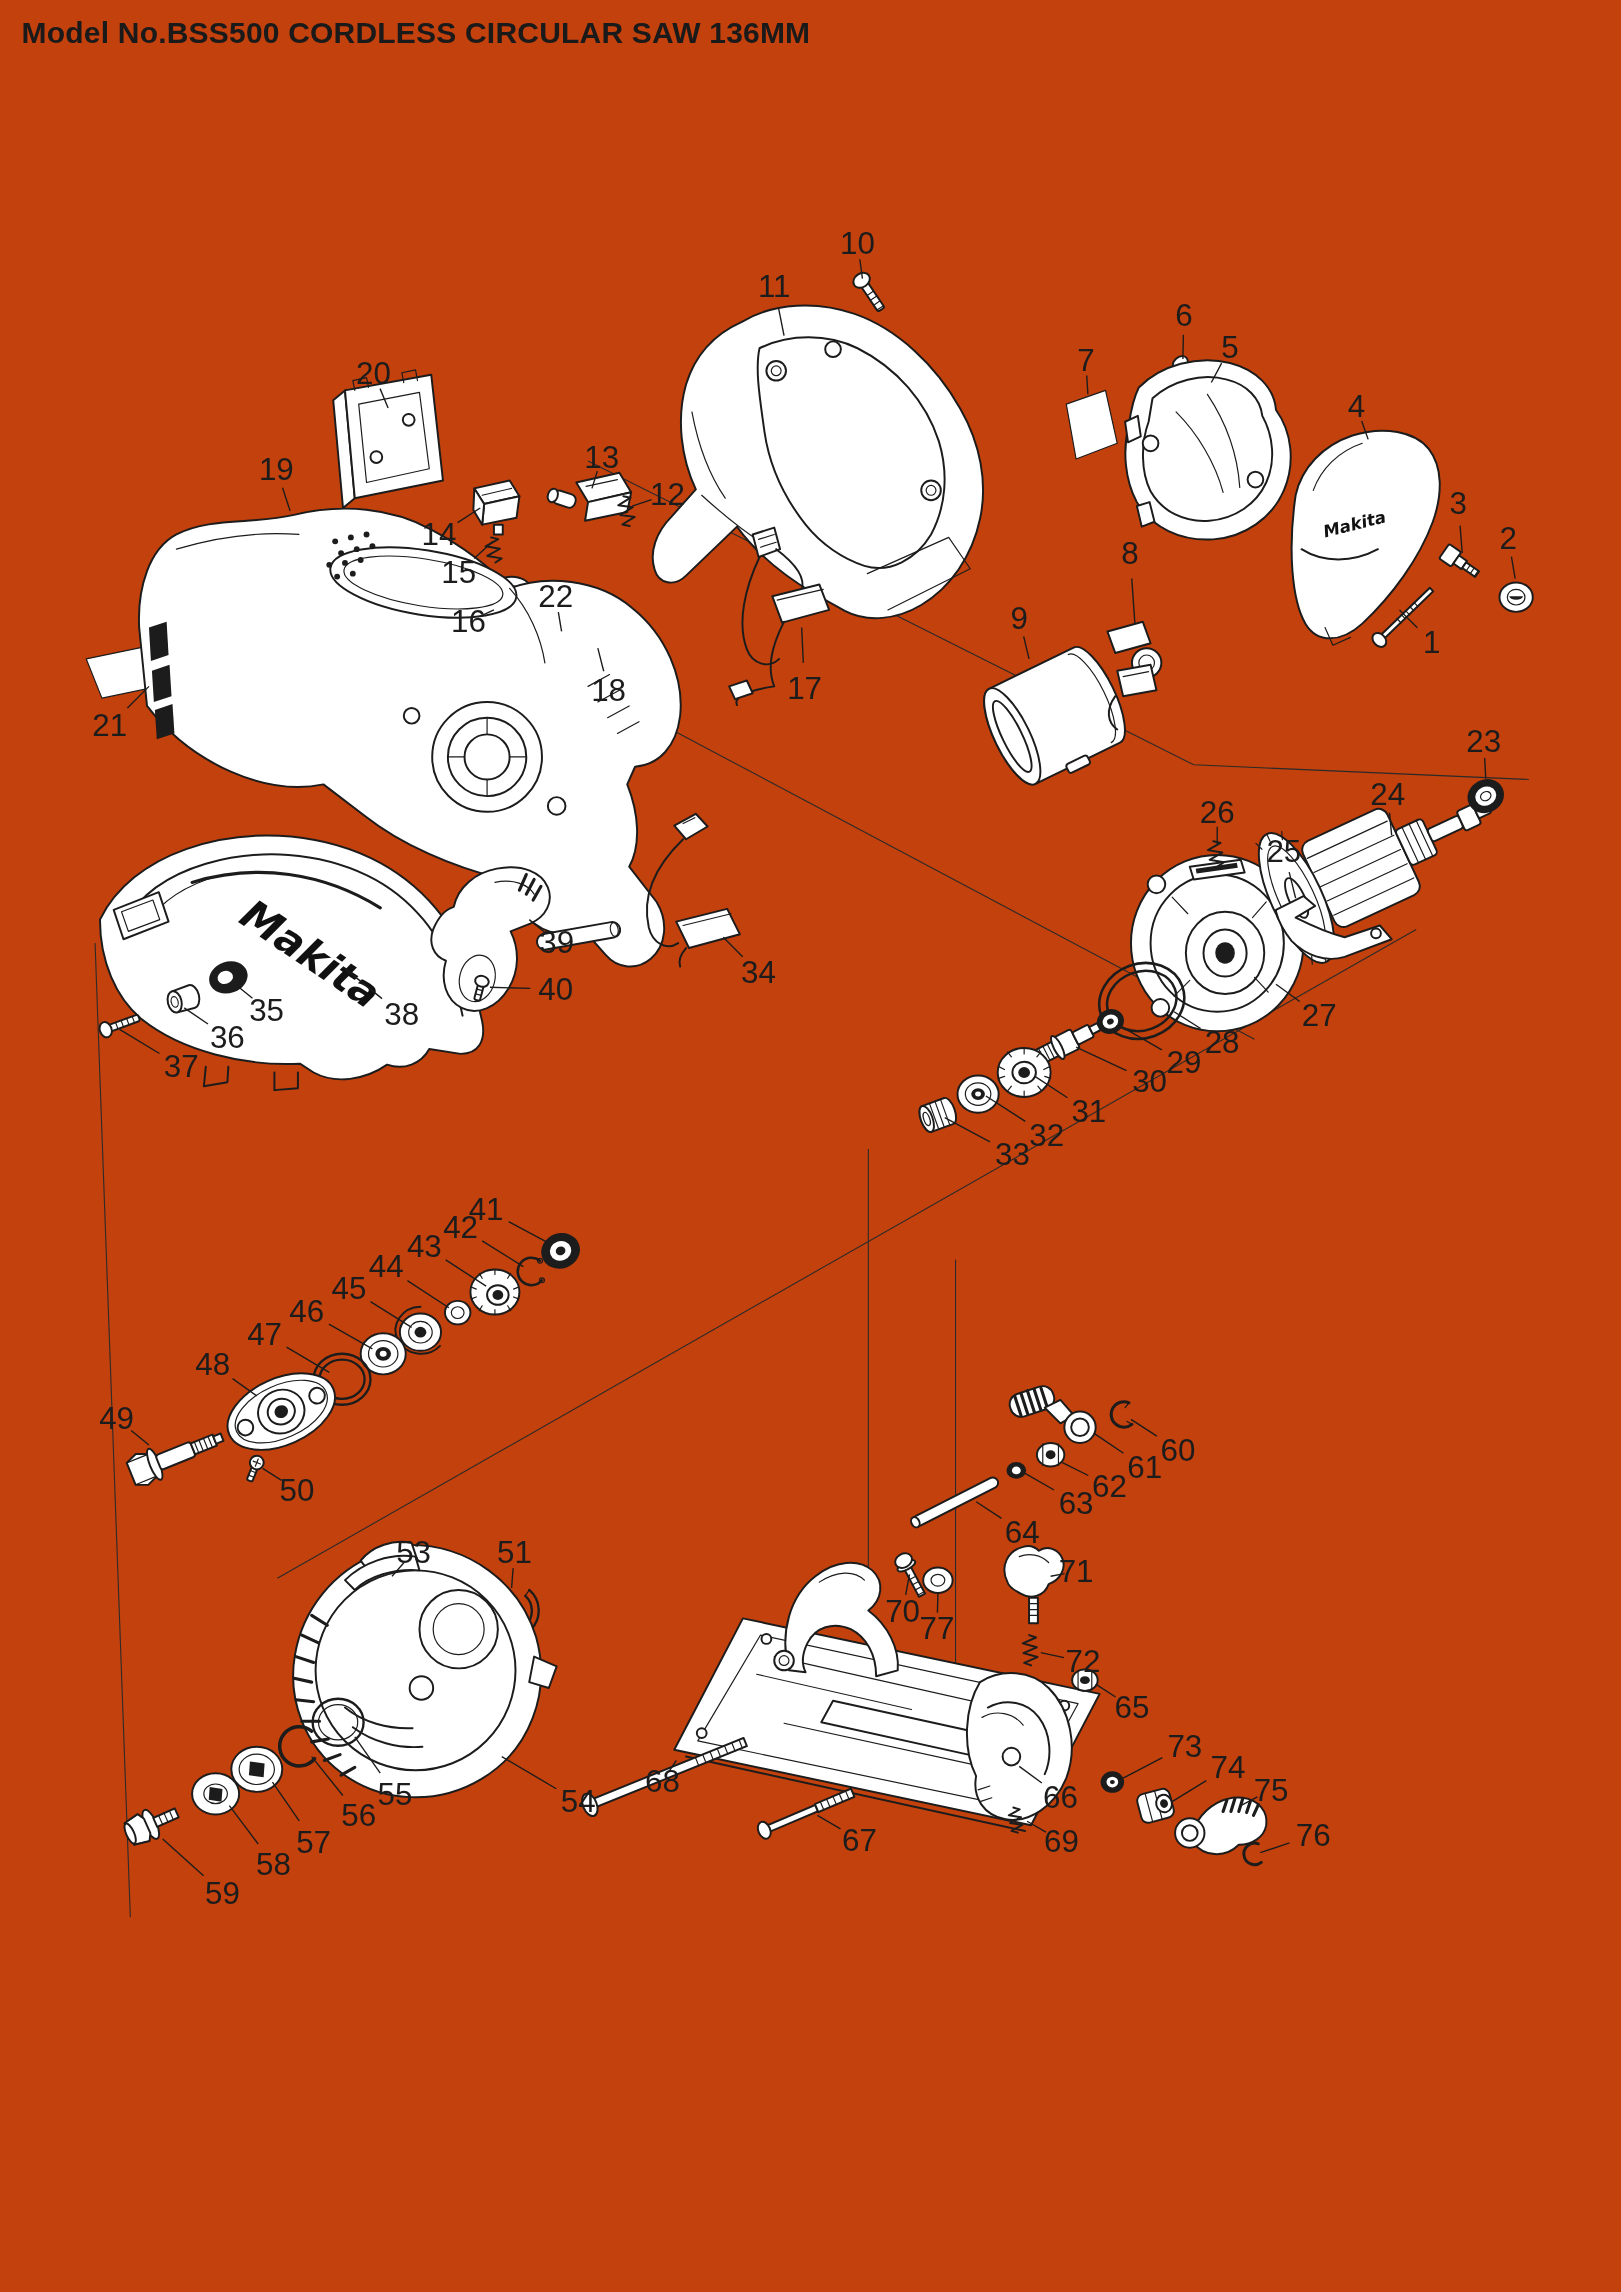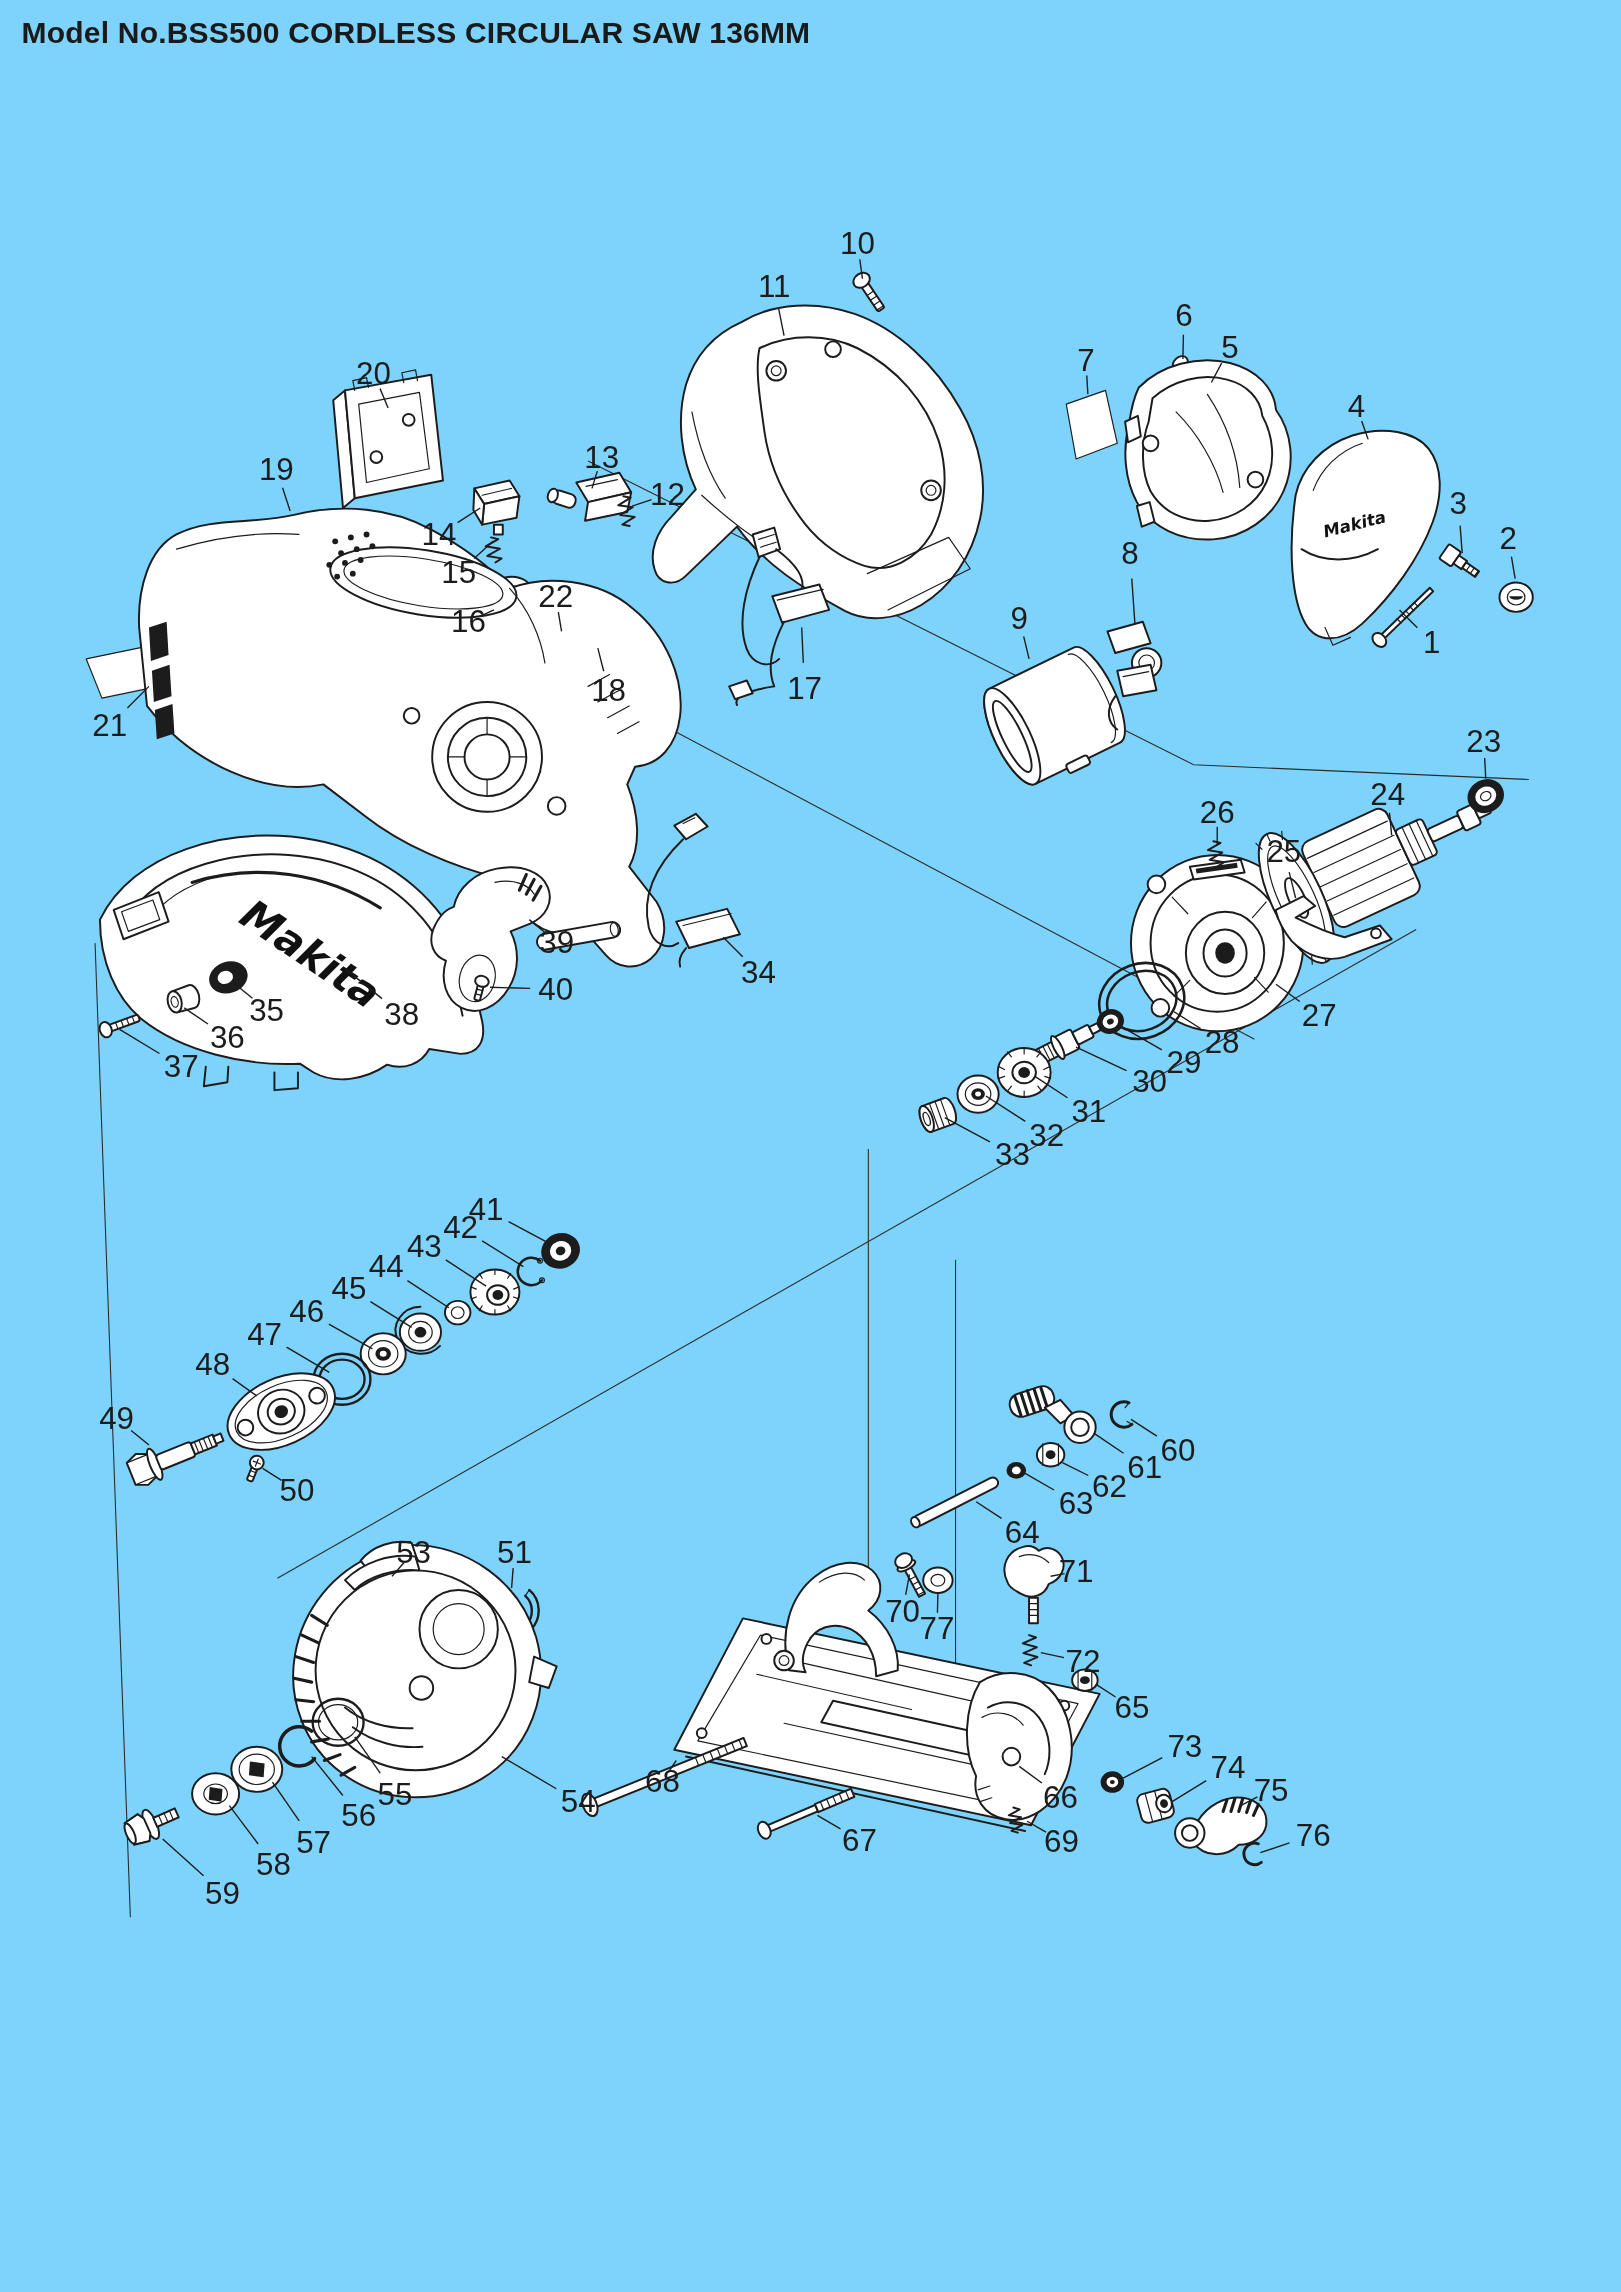--- a/index.html
+++ b/index.html
@@ -1,16 +1,16 @@
 <!DOCTYPE html>
 <html><head>
 <meta charset="utf-8">
 <style>
   html,body{margin:0;padding:0;background:#e8e8e8;}
-  .page{position:relative;width:1621px;height:2293px;background:#7dd3fc;margin:0 auto;
+  .page{position:relative;width:1621px;height:2293px;background:#c2410c;margin:0 auto;
         font-family:"Liberation Sans",sans-serif;overflow:hidden;}
   .title{position:absolute;top:15.7px;left:21.6px;font-size:30px;font-weight:600;
          color:#1a1a1a;letter-spacing:0.2px;white-space:nowrap;}
   svg.diagram{position:absolute;left:0;top:0;width:1621px;height:2293px;}
   
   .o{fill:#ffffff;stroke:#1c1c1c;stroke-width:2;stroke-linejoin:round;stroke-linecap:round;}
   .l{fill:none;stroke:#1c1c1c;stroke-width:2;stroke-linejoin:round;stroke-linecap:round;}
   .t{stroke-width:1.2;}
   .h{stroke-width:3.2;}
   .k{fill:#1c1c1c;stroke:none;}

